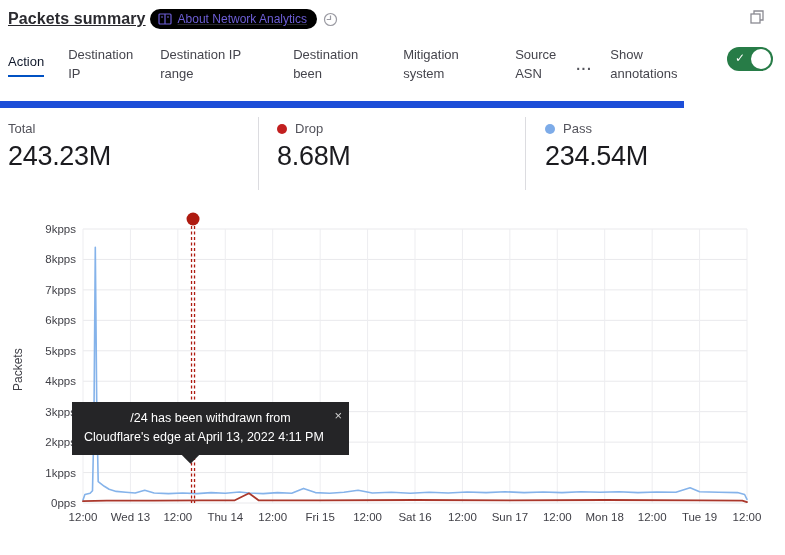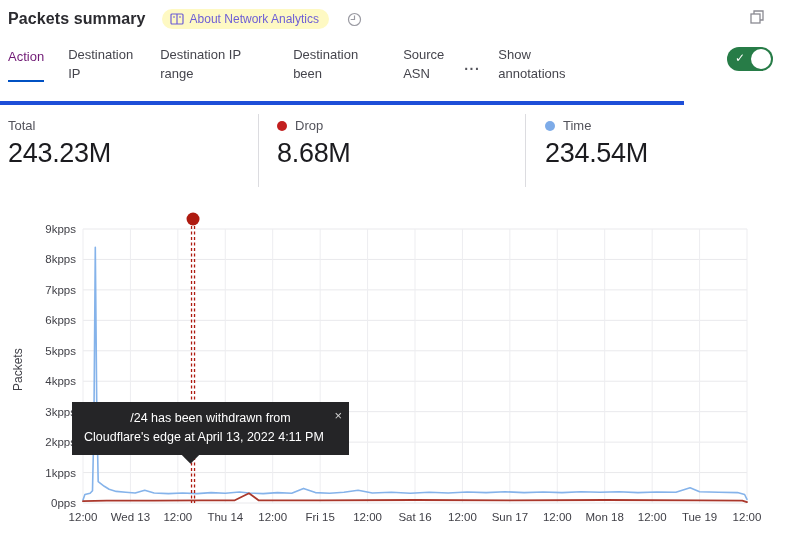--- a/index.html
+++ b/index.html
@@ -2,44 +2,44 @@
 <html><head>
 <meta charset="utf-8">
 <style>
   * { margin:0; padding:0; box-sizing:border-box; }
   body { background:#fff; }
   .wrap {
     position:relative; width:785px; height:555px; background:#fff; overflow:hidden;
     font-family:"Liberation Sans","DejaVu Sans",sans-serif; color:#26262b;
   }
   
-  .header { position:absolute; top:9px; left:8px; display:flex; align-items:center; gap:16px; }
+  .header { position:absolute; top:9px; left:8px; display:flex; align-items:center; gap:4px;text-decoration:underline; }
   .title { font-size:16px; font-weight:bold; color:#2b2b30; letter-spacing:0.1px; }
   .badge {
-    display:flex; align-items:center; gap:6px; background:#fef9c3; color:#6d5ed6;
+    display:flex; align-items:center; gap:6px; background:#000000; color:#6d5ed6;
     font-size:12px; padding:3px 10px 3px 8px; border-radius:10px;
   }
   .badge svg { display:block; }
   .clock-btn { margin-left:2px; display:flex; }
   .expand-btn { position:absolute; top:9px; left:749px; }
   
   .tabs { position:absolute; top:42px; left:8px; display:flex; gap:24px; align-items:center; height:46px; }
   .tab { font-size:13px; color:#45454d; line-height:1.45; cursor:pointer; }
-  .tab.active { color:#701a75; border-bottom:2px solid #0051c3; padding-bottom:14px; }
+  .tab.active { color:#0f172a; border-bottom:2px solid #0051c3; padding-bottom:3px; }
   .tab-w1{width:68px;} .tab-w2{width:109px;} .tab-w3{width:86px;} .tab-w4{width:88px;} .tab-w5{width:49px;}
   .more-dots { font-size:14px; font-weight:bold; color:#55555c; letter-spacing:1.5px; margin-left:-12px; cursor:pointer; }
   .annot-label { font-size:13px; color:#45454d; width:82px; line-height:1.45; margin-left:-6px; }
   .toggle {
     position:absolute; top:47px; left:727px; width:46px; height:24px; border-radius:12px;
     background:#277c47; cursor:pointer;
   }
   .toggle .check { position:absolute; left:8px; top:4px; color:#fff; font-size:12px; font-weight:bold; }
   .toggle .knob { position:absolute; right:2px; top:2px; width:20px; height:20px; border-radius:50%; background:#fff; }
   
-  .stats { position:absolute; top:101px; left:0; width:684px; height:89px; border-top:4px solid #1d4ed8; }
+  .stats { position:absolute; top:101px; left:0; width:684px; height:89px; border-top:7px solid #1d4ed8; }
   .stat { position:absolute; top:13px; }
   .stat-total{ left:8px; } .stat-drop{ left:277px; } .stat-pass{ left:545px; }
   .stat-label-row { display:flex; align-items:center; gap:8px; font-size:13px; color:#53535b; }
   .dot { width:10px; height:10px; border-radius:50%; }
   .stat-value { font-size:27px; color:#1b1b1f; letter-spacing:-0.3px; margin-top:5px; }
   .vdiv { position:absolute; top:9px; width:1px; height:73px; background:#dcdce0; }
   .vdiv1{ left:258px; } .vdiv2{ left:525px; }
   
   #chart-svg { position:absolute; left:0; top:210px; overflow:visible; }
   #chart-svg text { font-family:"Liberation Sans","DejaVu Sans",sans-serif; }
@@ -95,20 +95,21 @@
           <path d="M5 5 V2 H14 V11 H11"></path>
         </g>
       </svg>
   </span>
 
   <div class="tabs">
     <span class="tab active">Action</span>
     <span class="tab tab-w1">Destination IP</span>
     <span class="tab tab-w2">Destination IP range</span>
     <span class="tab tab-w3">Destination been</span>
+    <span class="tab tab-w4">Mitigation system</span>
     <span class="tab tab-w5">Source ASN</span>
     <span class="more-dots">...</span>
     <span class="annot-label">Show annotations</span>
   </div>
   <div class="toggle">
     <span class="check">✓</span>
     <span class="knob"></span>
   </div>
 
   <div class="stats">
@@ -123,21 +124,21 @@
       <div class="stat-label-row">
         <span class="dot" id="dot-drop" style="background: rgb(194, 31, 31);"></span>
         <span>Drop</span>
       </div>
       <div class="stat-value">8.68M</div>
     </div>
     <div class="vdiv vdiv2"></div>
     <div class="stat stat-pass">
       <div class="stat-label-row">
         <span class="dot" id="dot-pass" style="background: rgb(125, 171, 232);"></span>
-        <span>Time</span>
+        <span>Pass</span>
       </div>
       <div class="stat-value">234.54M</div>
     </div>
   </div>
 
   <div class="ylabel">Packets</div>
   <svg id="chart-svg" width="785" height="345" viewBox="0 0 785 345">
       <line x1="83" x2="747" y1="19" y2="19" stroke="#e9e9ec" stroke-width="1"></line>
       <text x="76" y="23" text-anchor="end" fill="#3f3f46" font-size="11.5">9kpps</text>
       <line x1="83" x2="747" y1="49.44444444444444" y2="49.44444444444444" stroke="#e9e9ec" stroke-width="1"></line>

